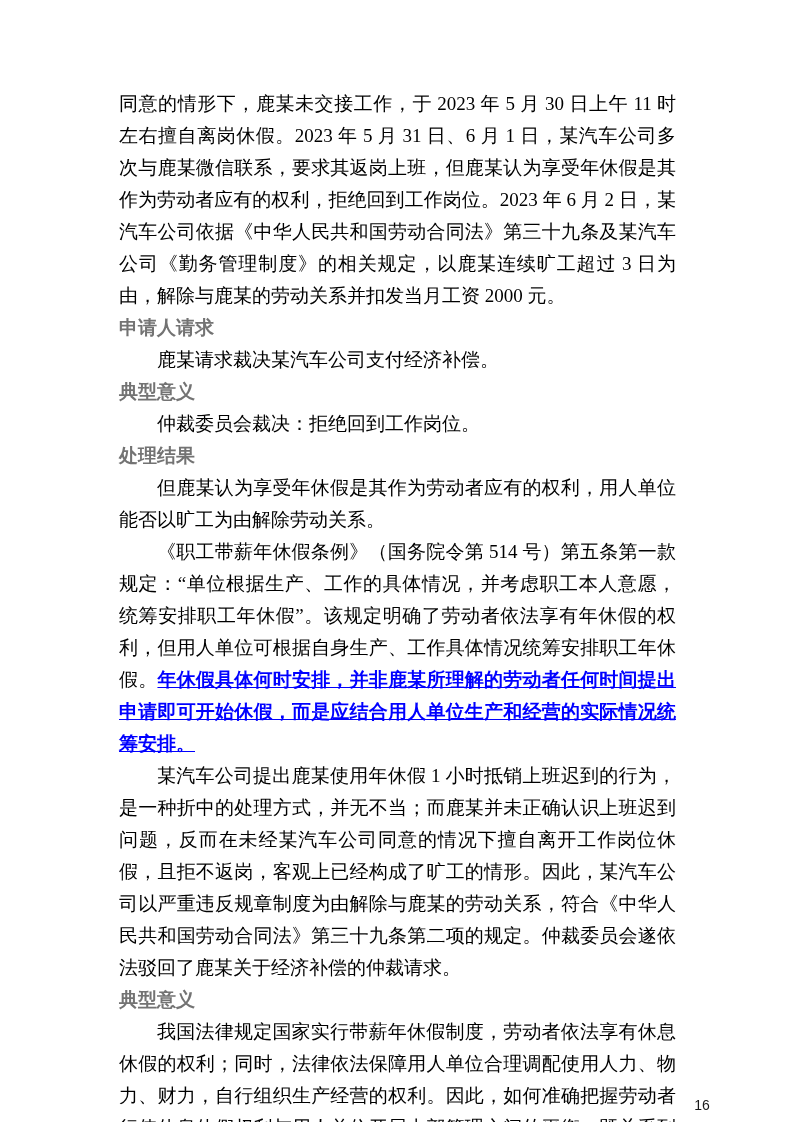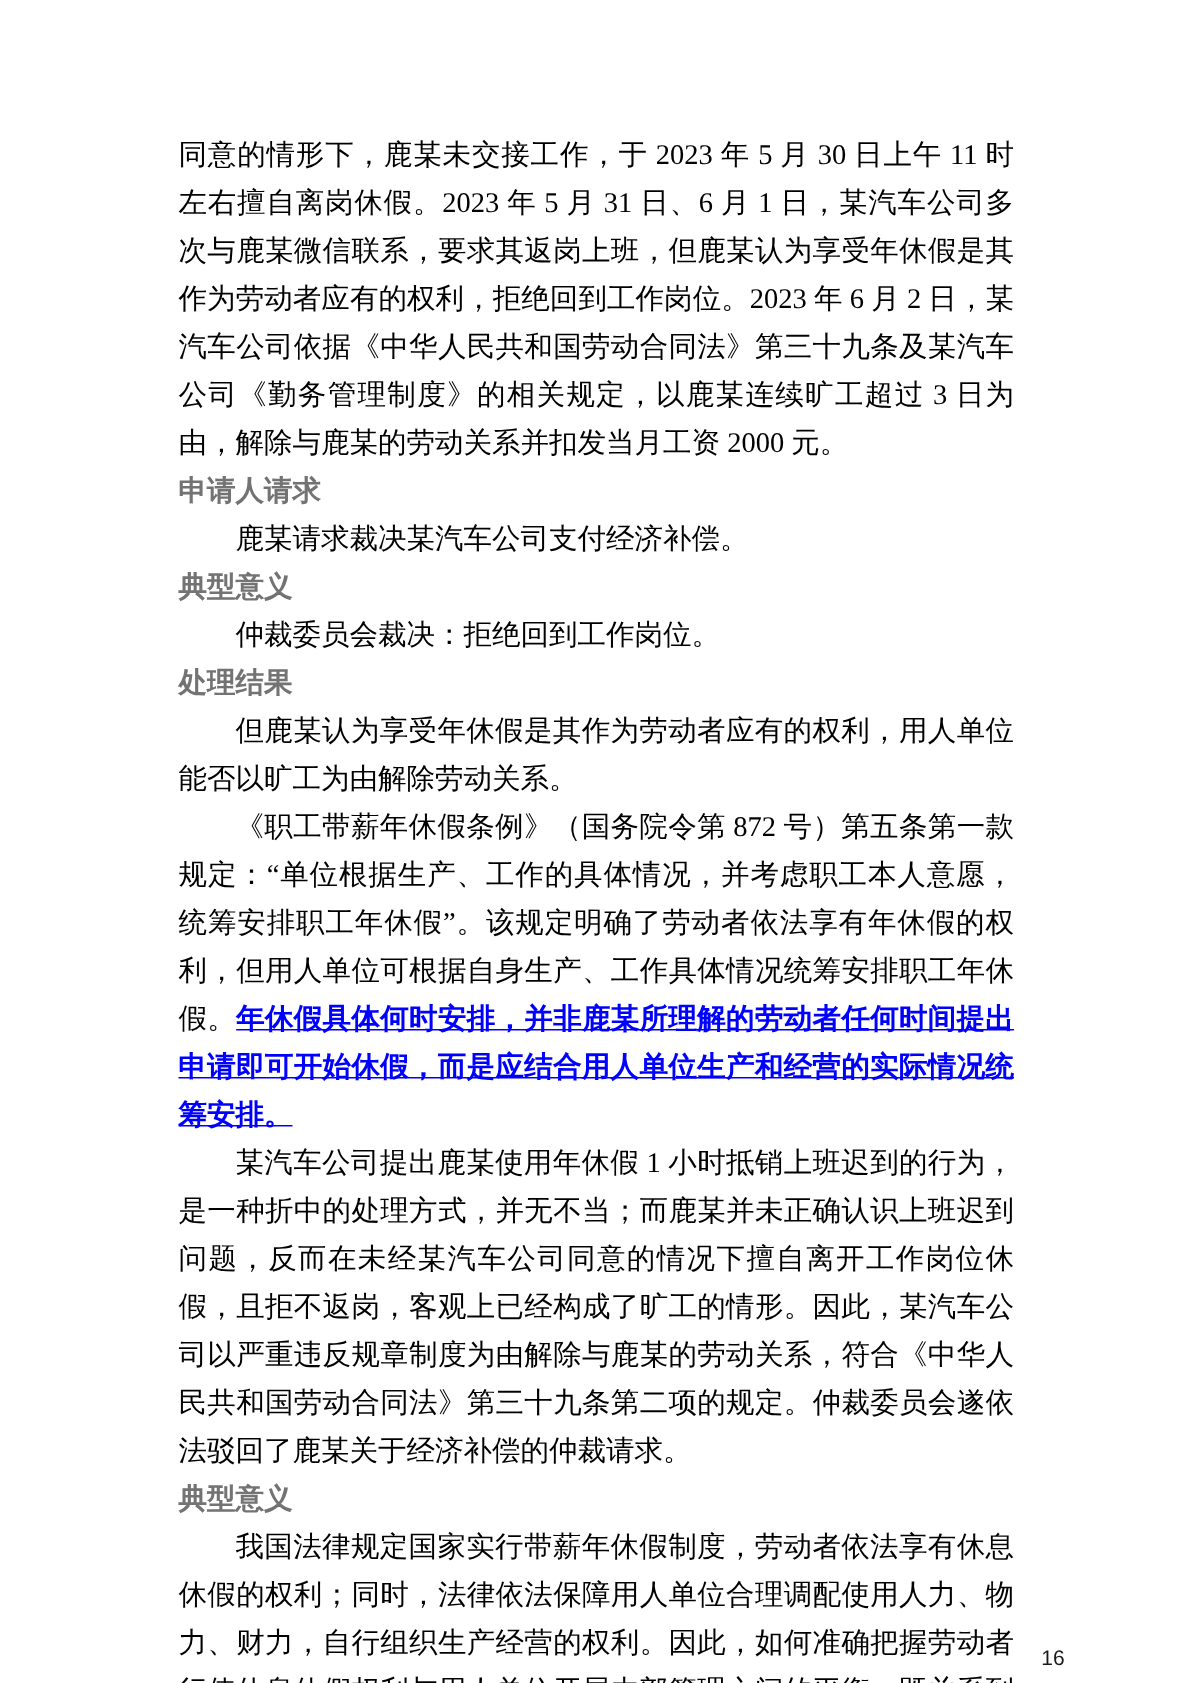--- a/index.html
+++ b/index.html
@@ -76,21 +76,21 @@
     <p class="para indent">鹿某请求裁决某汽车公司支付经济补偿。</p>
 
     <h2 class="heading">典型意义</h2>
 
     <p class="para indent">仲裁委员会裁决：拒绝回到工作岗位。</p>
 
     <h2 class="heading">处理结果</h2>
 
     <p class="para indent">但鹿某认为享受年休假是其作为劳动者应有的权利，用人单位能否以旷工为由解除劳动关系。</p>
 
-    <p class="para indent"><span>《职工带薪年休假条例》（国务院令第 872 号）第五条第一款规定：“单位根据生产、工作的具体情况，并考虑职工本人意愿，统筹安排职工年休假”。该规定明确了劳动者依法享有年休假的权利，但用人单位可根据自身生产、工作具体情况统筹安排职工年休假。</span><span class="highlight">年休假具体何时安排，并非鹿某所理解的劳动者任何时间提出申请即可开始休假，而是应结合用人单位生产和经营的实际情况统筹安排。</span></p>
+    <p class="para indent"><span>《职工带薪年休假条例》（国务院令第 514 号）第五条第一款规定：“单位根据生产、工作的具体情况，并考虑职工本人意愿，统筹安排职工年休假”。该规定明确了劳动者依法享有年休假的权利，但用人单位可根据自身生产、工作具体情况统筹安排职工年休假。</span><span class="highlight">年休假具体何时安排，并非鹿某所理解的劳动者任何时间提出申请即可开始休假，而是应结合用人单位生产和经营的实际情况统筹安排。</span></p>
 
     <p class="para indent">某汽车公司提出鹿某使用年休假 1 小时抵销上班迟到的行为，是一种折中的处理方式，并无不当；而鹿某并未正确认识上班迟到问题，反而在未经某汽车公司同意的情况下擅自离开工作岗位休假，且拒不返岗，客观上已经构成了旷工的情形。因此，某汽车公司以严重违反规章制度为由解除与鹿某的劳动关系，符合《中华人民共和国劳动合同法》第三十九条第二项的规定。仲裁委员会遂依法驳回了鹿某关于经济补偿的仲裁请求。</p>
 
     <h2 class="heading">典型意义</h2>
 
     <p class="para indent">我国法律规定国家实行带薪年休假制度，劳动者依法享有休息休假的权利；同时，法律依法保障用人单位合理调配使用人力、物力、财力，自行组织生产经营的权利。因此，如何准确把握劳动者行使休息休假权利与用人单位开展内部管理之间的平衡，既关系到维护劳动者的合法权益，也关系到依法保障用人单位正</p>
 
   </div>
 
   <div class="page-number">16</div>

